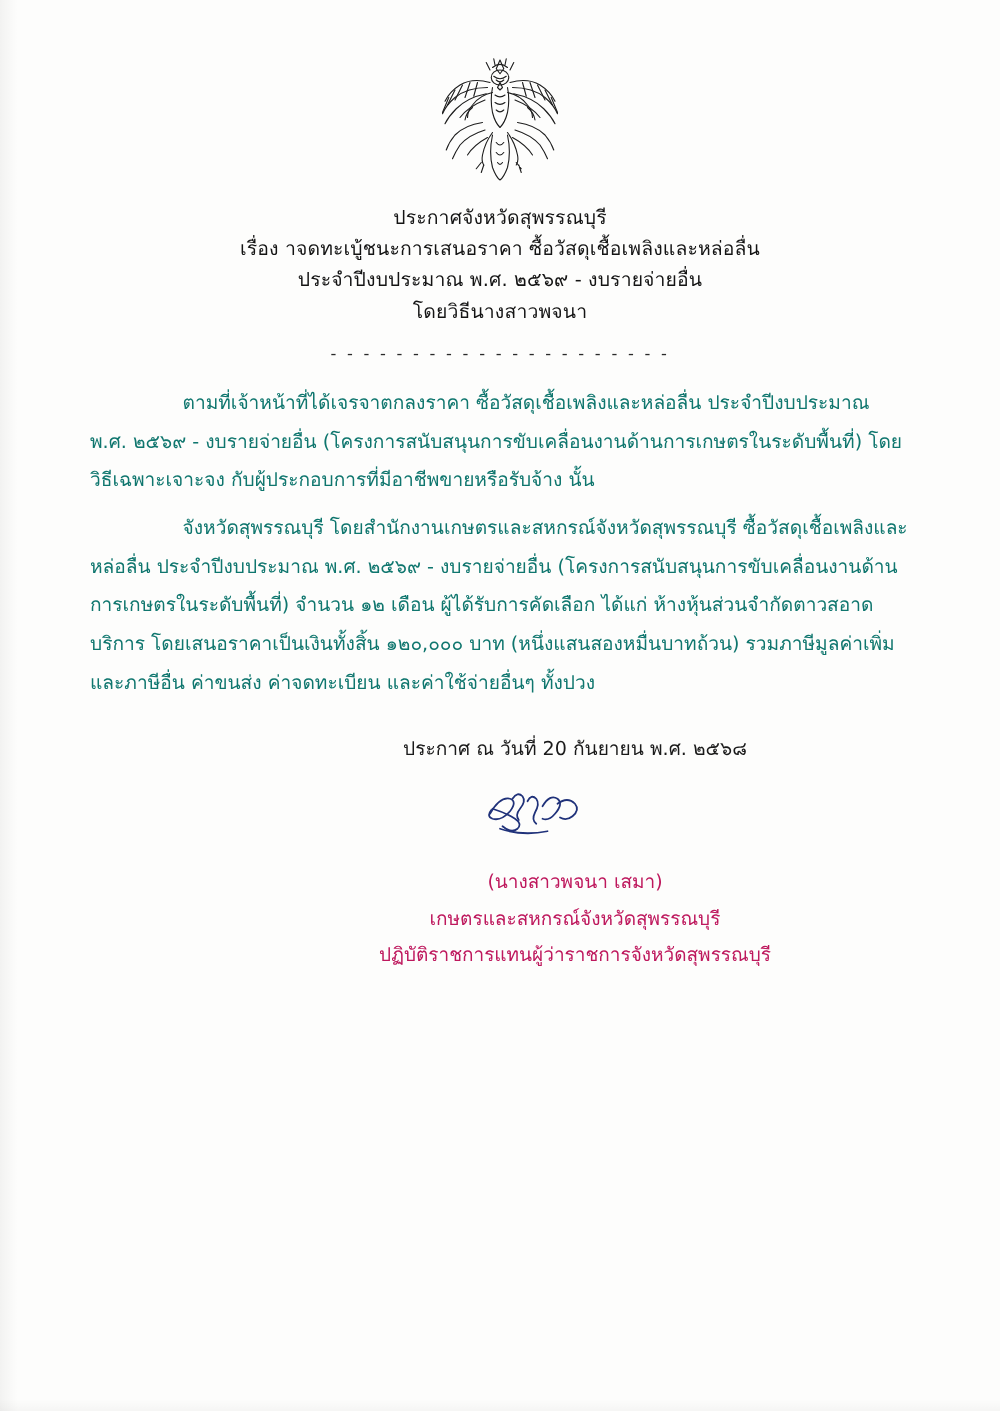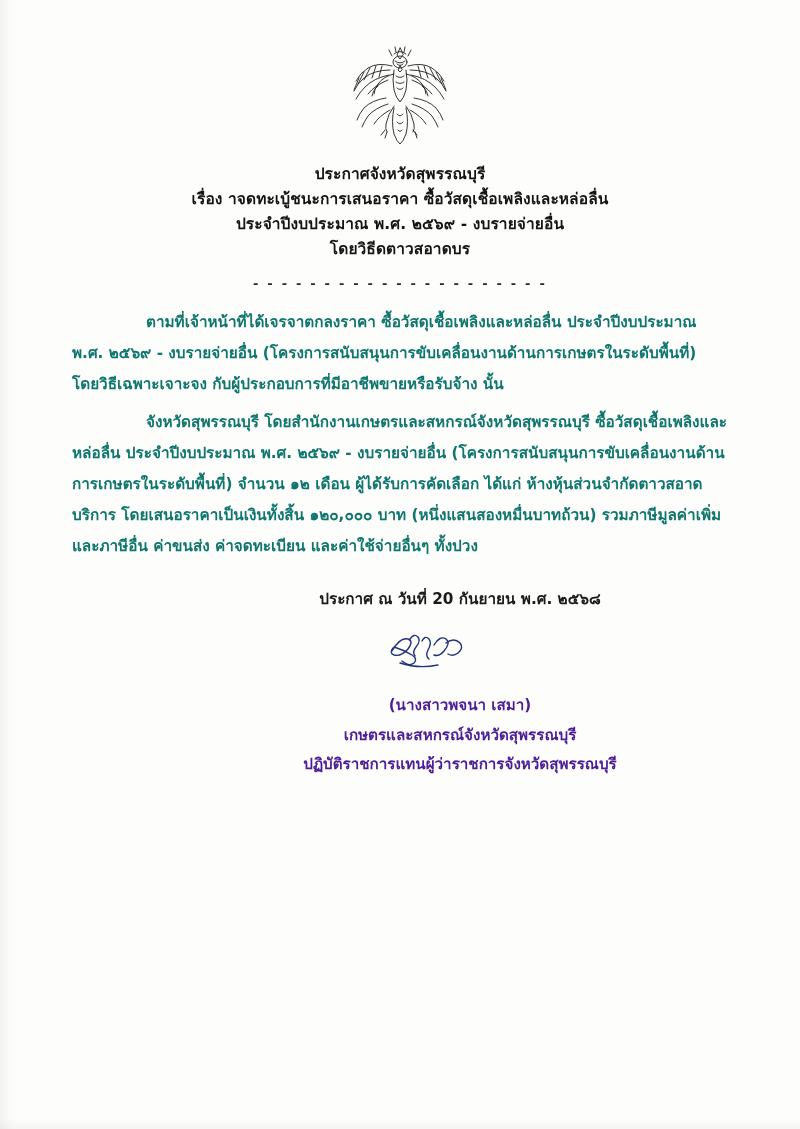--- a/index.html
+++ b/index.html
@@ -15,21 +15,20 @@
     position: relative;
     overflow: hidden;
   }
   .page {
     width: 800px;
     height: 1129px;
     box-sizing: border-box;
     padding: 34px 72px 0 72px;
     position: relative;
     background: #fdfdfc;
-    font-weight: bold;
   }
   
   .emblem-wrap {
     display: flex;
     justify-content: center;
     align-items: flex-start;
     height: 112px;
     margin-top: 8px;
   }
   .emblem {
@@ -99,21 +98,21 @@
     height: 54px;
   }
   .sig-lines {
     margin-top: 8px;
     text-align: center;
     padding-left: 60px;
   }
   .sig-lines div {
     font-size: 15.2px;
     line-height: 1.95;
-    color: #4c1d95;
+    color: #be185d;
   }
   
   .scan-edge-left {
     position: absolute;
     left: 0; top: 0; bottom: 0;
     width: 14px;
     background: linear-gradient(to right, rgba(0,0,0,0.045), rgba(0,0,0,0));
     pointer-events: none;
   }
   .scan-edge-bottom {
@@ -179,21 +178,21 @@
         <path d="M66 64 q6 8 8 18 q1 5 -1 8"></path>
         <path d="M45 88 l-4 5 M47 90 l-2 6 M73 88 l4 5 M75 90 l2 6"></path>
       </g>
     </svg>
   </div>
 
   <div class="headings">
     <div class="h-line-1">ประกาศจังหวัดสุพรรณบุรี</div>
     <div class="h-line-2">เรื่อง  าจดทะเบู้ชนะการเสนอราคา  ซื้อวัสดุเชื้อเพลิงและหล่อลื่น</div>
     <div class="h-line-3">ประจำปีงบประมาณ พ.ศ. ๒๕๖๙ - งบรายจ่ายอื่น</div>
-    <div class="h-line-5">โดยวิธีดตาวสอาดบร</div>
+    <div class="h-line-5">โดยวิธีนางสาวพจนา</div>
   </div>
 
   <div class="divider">- - - - - - - - - - - - - - - - - - - - -</div>
 
   <div class="body-block">
     <p class="para"><span class="indent"></span><span>ตามที่เจ้าหน้าที่ได้เจรจาตกลงราคา ซื้อวัสดุเชื้อเพลิงและหล่อลื่น ประจำปีงบประมาณ พ.ศ. ๒๕๖๙ - งบรายจ่ายอื่น (โครงการสนับสนุนการขับเคลื่อนงานด้านการเกษตรในระดับพื้นที่) โดยวิธีเฉพาะเจาะจง กับผู้ประกอบการที่มีอาชีพขายหรือรับจ้าง นั้น</span></p>
     <p class="para para-2"><span class="indent"></span><span>จังหวัดสุพรรณบุรี โดยสำนักงานเกษตรและสหกรณ์จังหวัดสุพรรณบุรี ซื้อวัสดุเชื้อเพลิงและหล่อลื่น ประจำปีงบประมาณ พ.ศ. ๒๕๖๙ - งบรายจ่ายอื่น (โครงการสนับสนุนการขับเคลื่อนงานด้านการเกษตรในระดับพื้นที่) จำนวน ๑๒ เดือน ผู้ได้รับการคัดเลือก ได้แก่ ห้างหุ้นส่วนจำกัดตาวสอาดบริการ โดยเสนอราคาเป็นเงินทั้งสิ้น ๑๒๐,๐๐๐ บาท (หนึ่งแสนสองหมื่นบาทถ้วน) รวมภาษีมูลค่าเพิ่มและภาษีอื่น ค่าขนส่ง ค่าจดทะเบียน และค่าใช้จ่ายอื่นๆ ทั้งปวง</span></p>
   </div>
 
   <div class="announce-date">ประกาศ  ณ  วันที่  20  กันยายน  พ.ศ. ๒๕๖๘</div>

